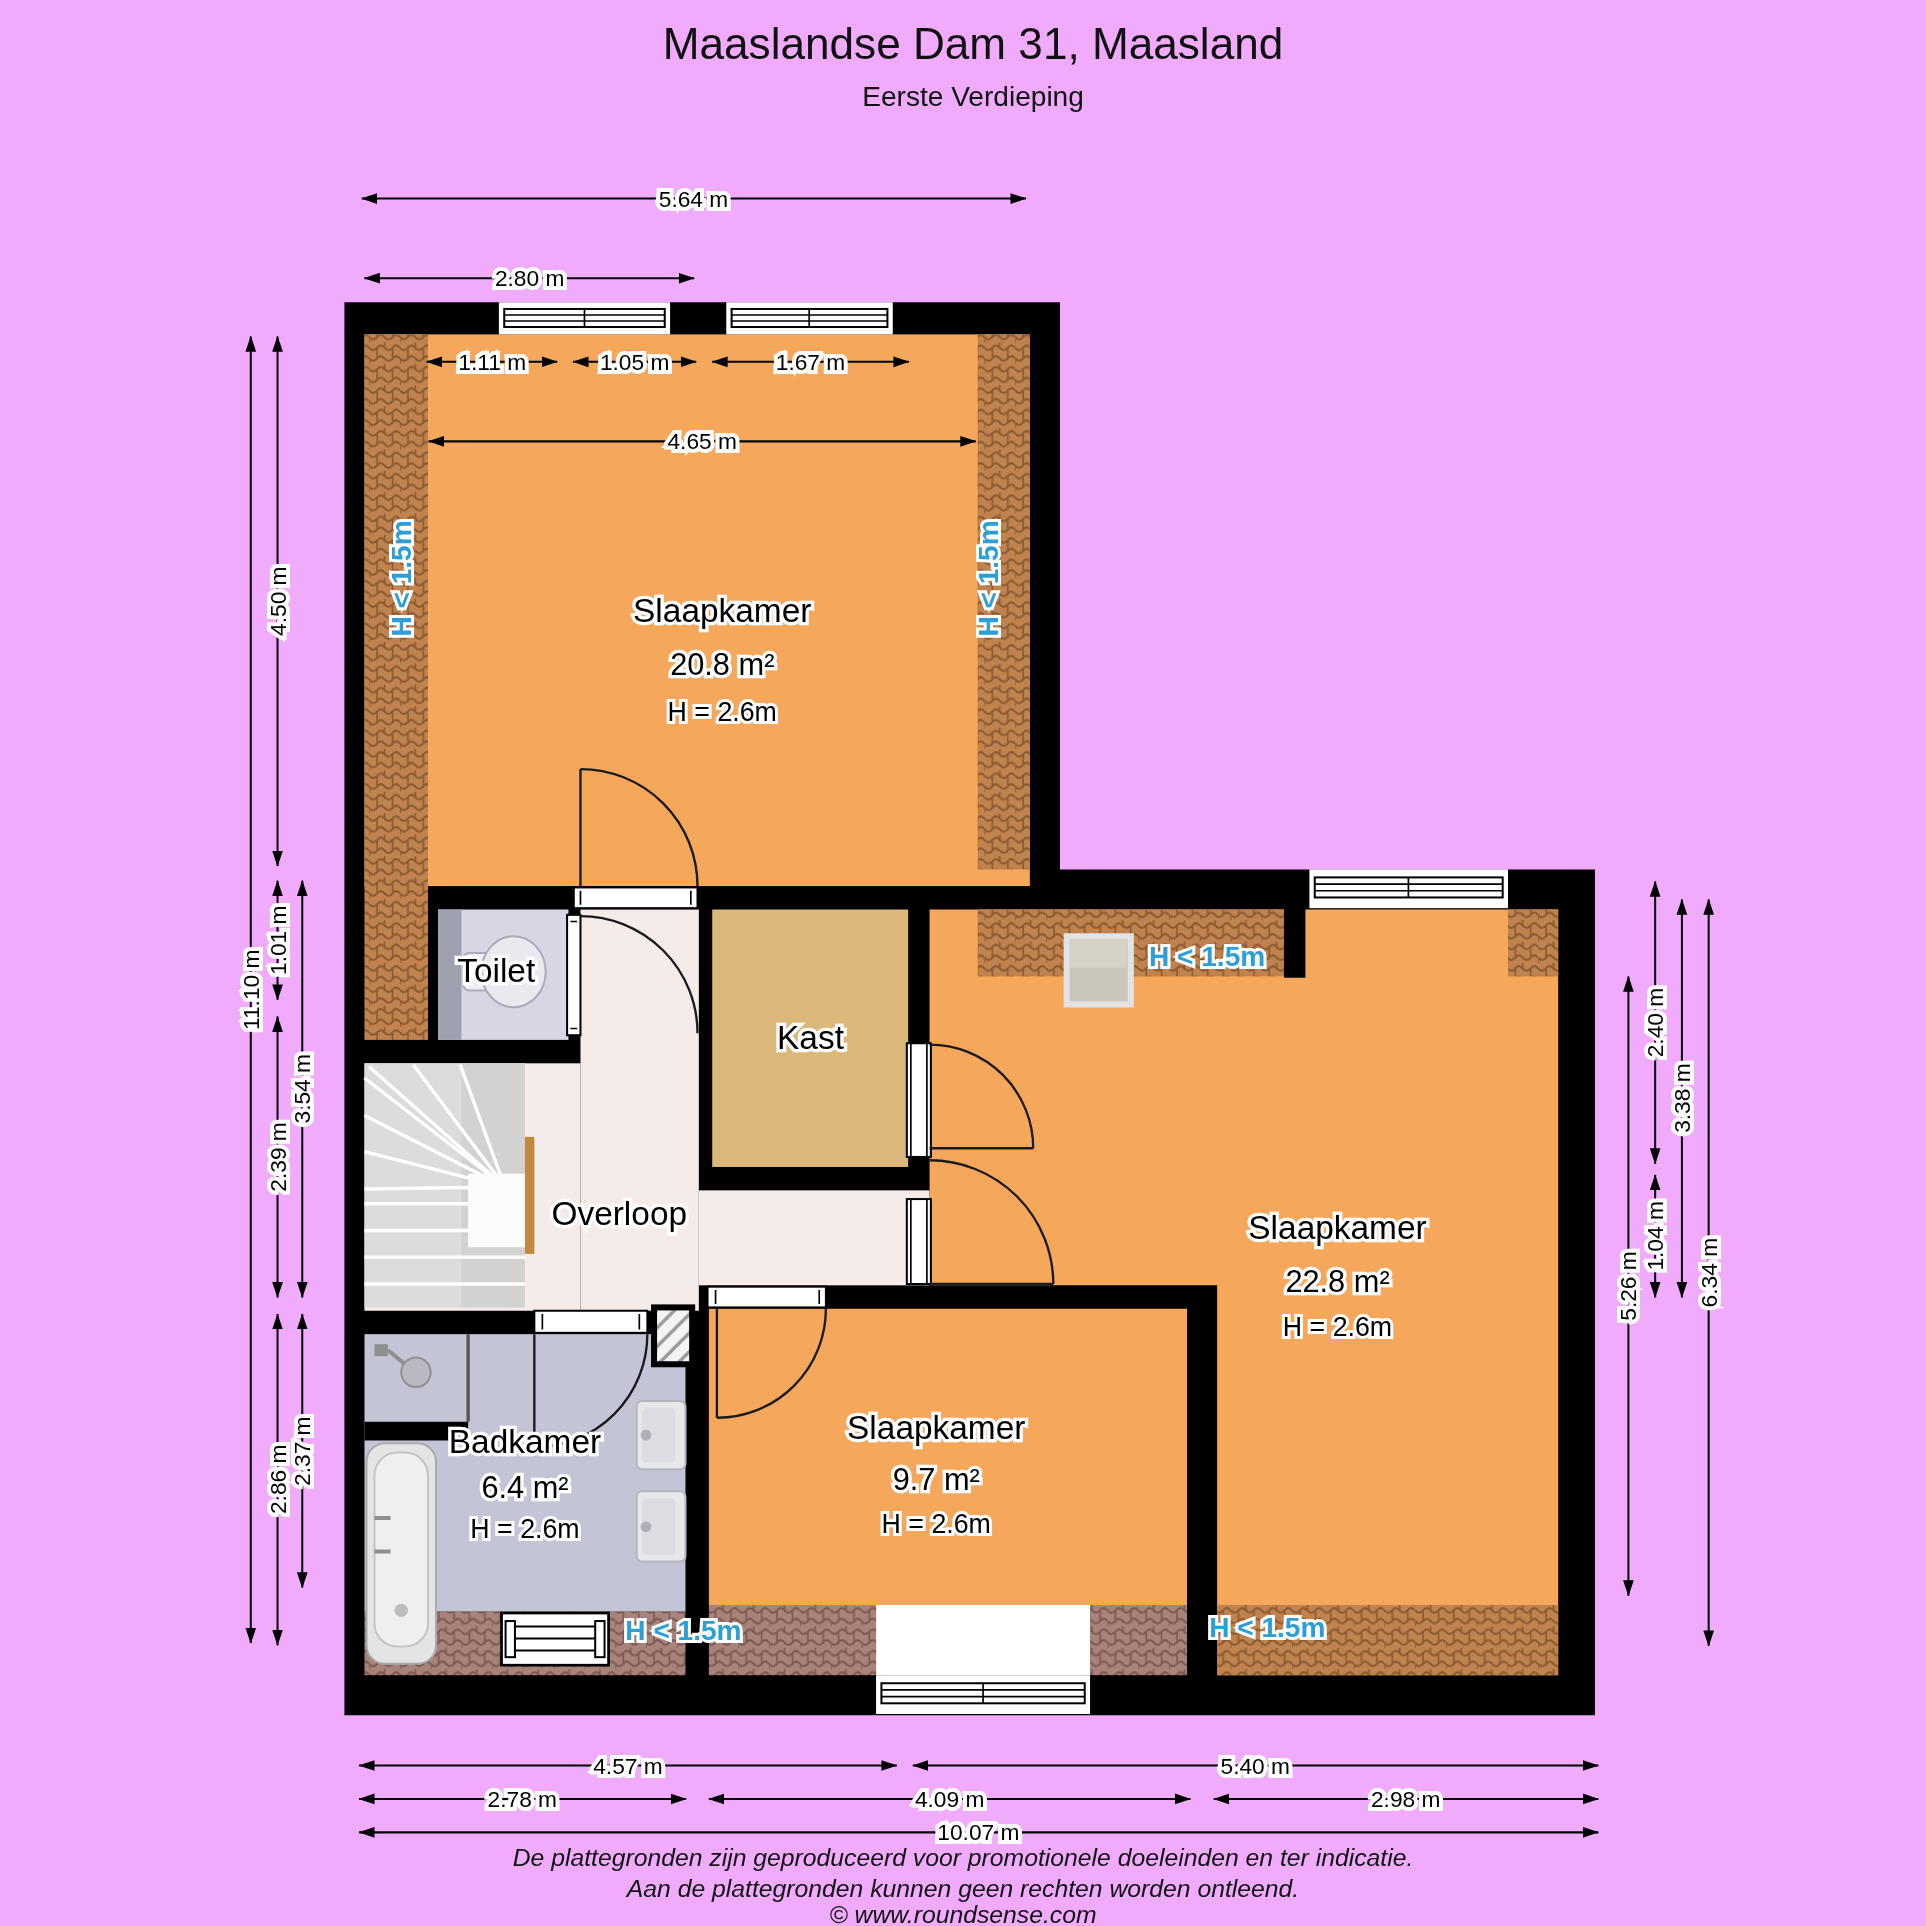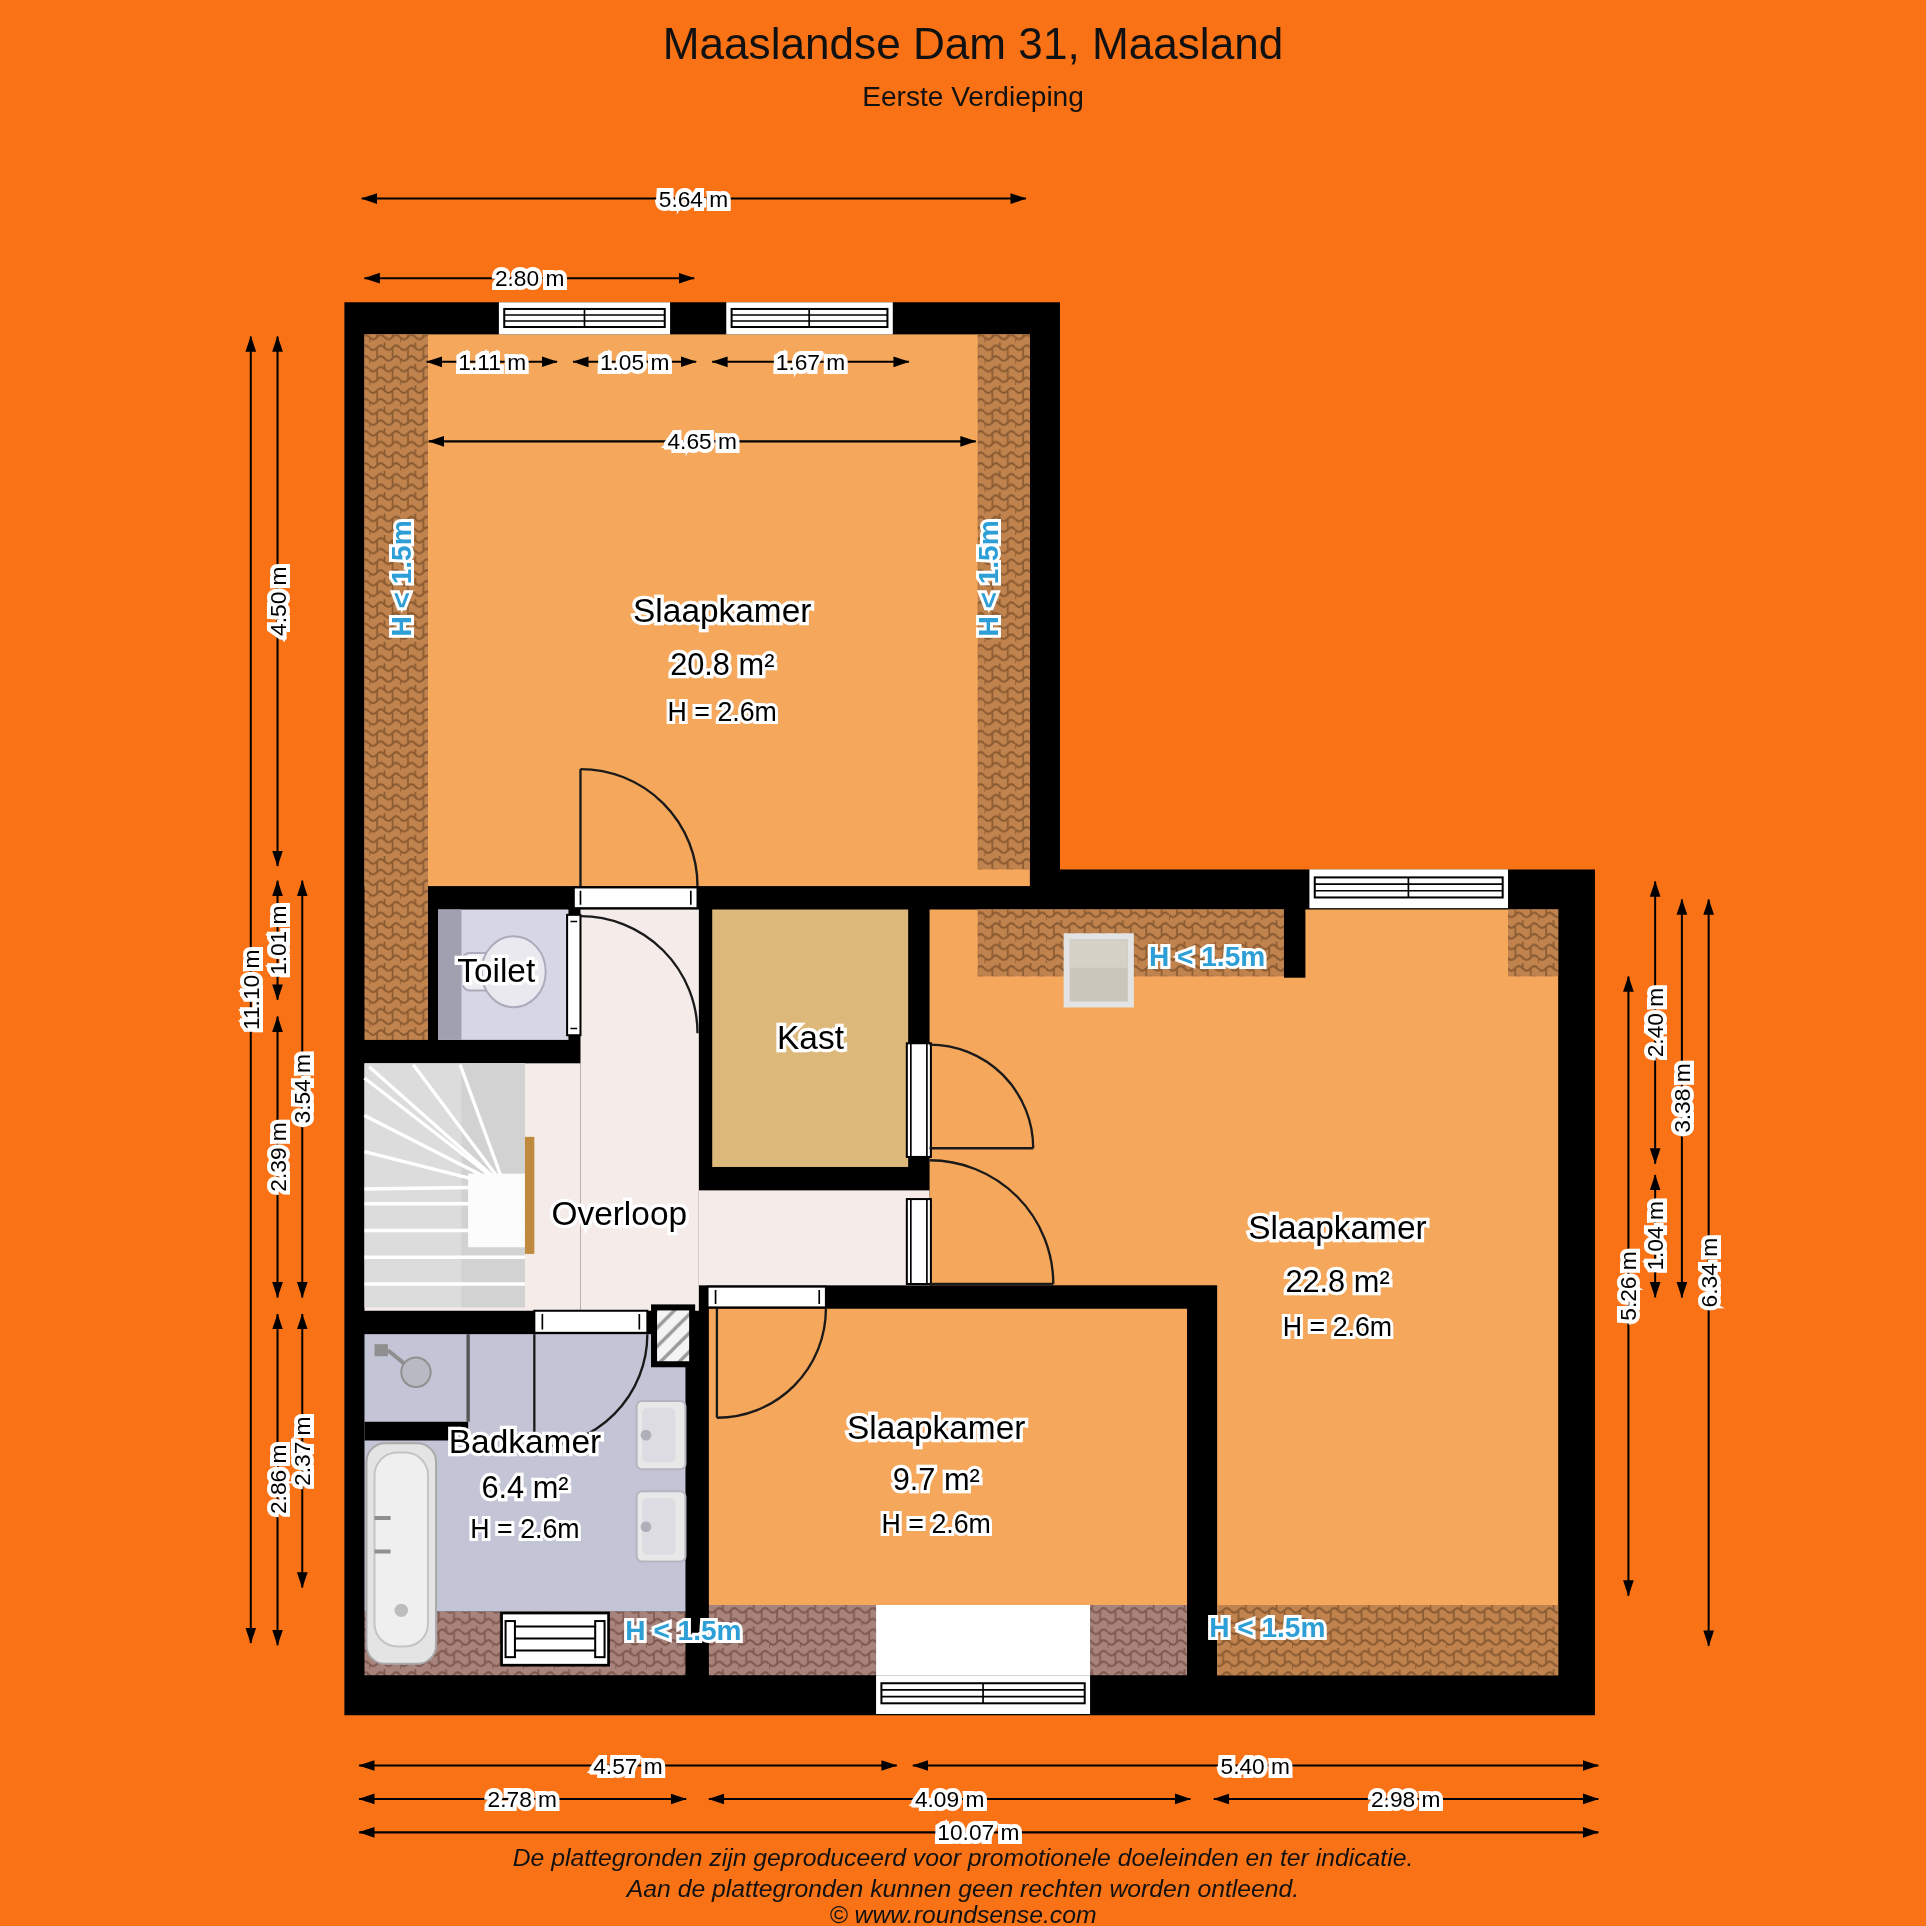--- a/index.html
+++ b/index.html
@@ -1,16 +1,16 @@
 <!DOCTYPE html>
 <html style="font-size:10.7px"><head>
 <meta charset="utf-8">
 <style>
   html,body{margin:0;padding:0;background:#ffffff;}
-  .page{width:1926px;height:1926px;position:relative;background:#f97316;font-family:"Liberation Sans",sans-serif;}
+  .page{width:1926px;height:1926px;position:relative;background:#f0abfc;font-family:"Liberation Sans",sans-serif;}
   svg{display:block;}
   text{font-family:"Liberation Sans",sans-serif;}
   .title{font-size:66px;fill:#111;}
   .subtitle{font-size:42px;fill:#111;}
   .room-name{font-size:50px;fill:#000;paint-order:stroke;stroke:#fff;stroke-width:10;text-anchor:middle;}
   .room-area{font-size:46px;fill:#000;paint-order:stroke;stroke:#fff;stroke-width:10;text-anchor:middle;}
   .room-h{font-size:40px;fill:#000;paint-order:stroke;stroke:#fff;stroke-width:9;text-anchor:middle;}
   .dim-label{font-size:34px;fill:#000;paint-order:stroke;stroke:#fff;stroke-width:12;text-anchor:middle;}
   .lowh{font-size:42px;font-weight:bold;fill:#2D9FD6;paint-order:stroke;stroke:#fff;stroke-width:9;text-anchor:middle;}
   .footer-line{font-size:37px;font-style:italic;fill:#111;text-anchor:middle;}

